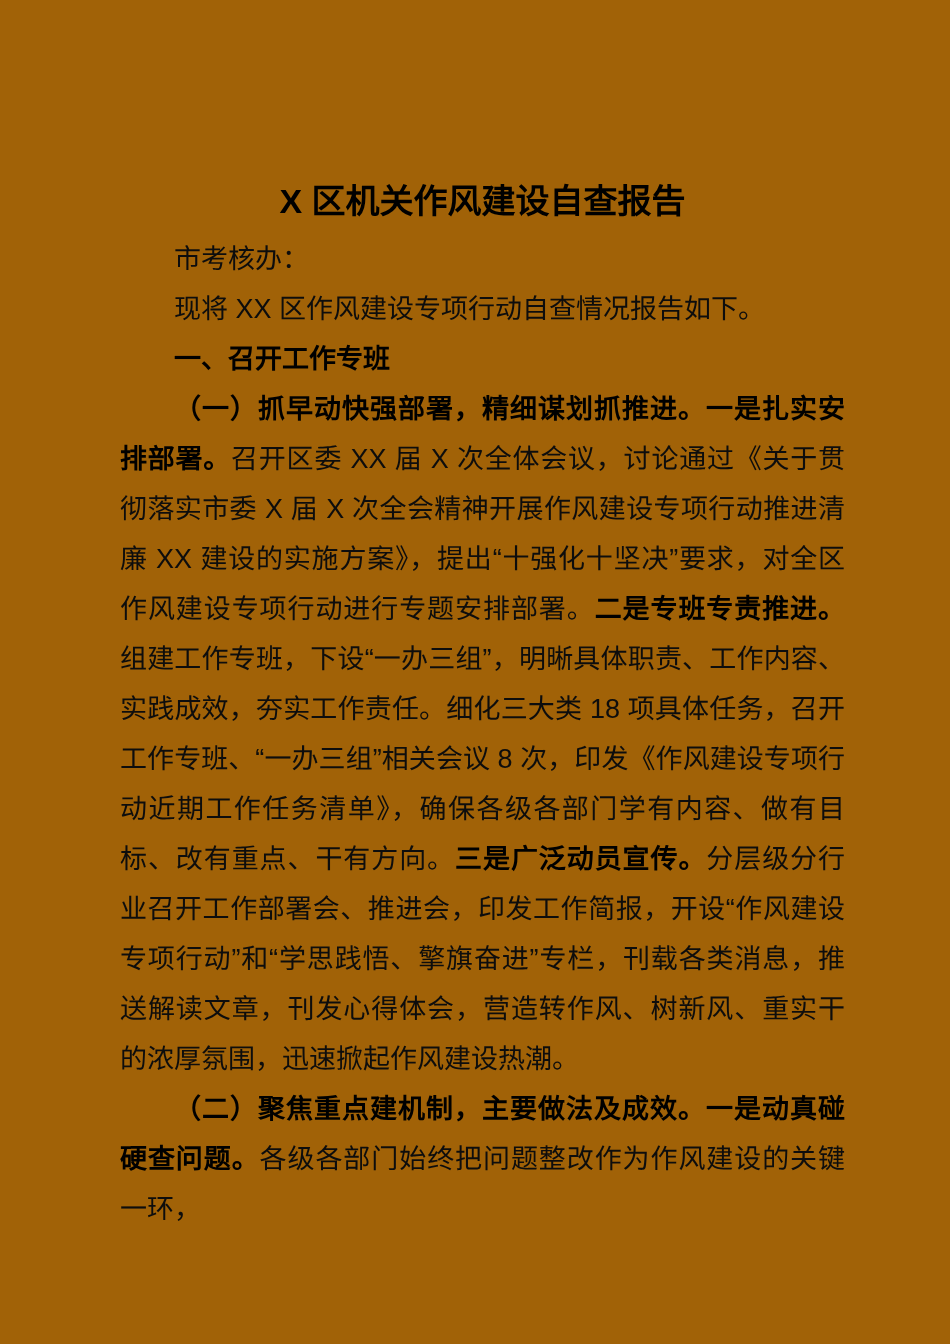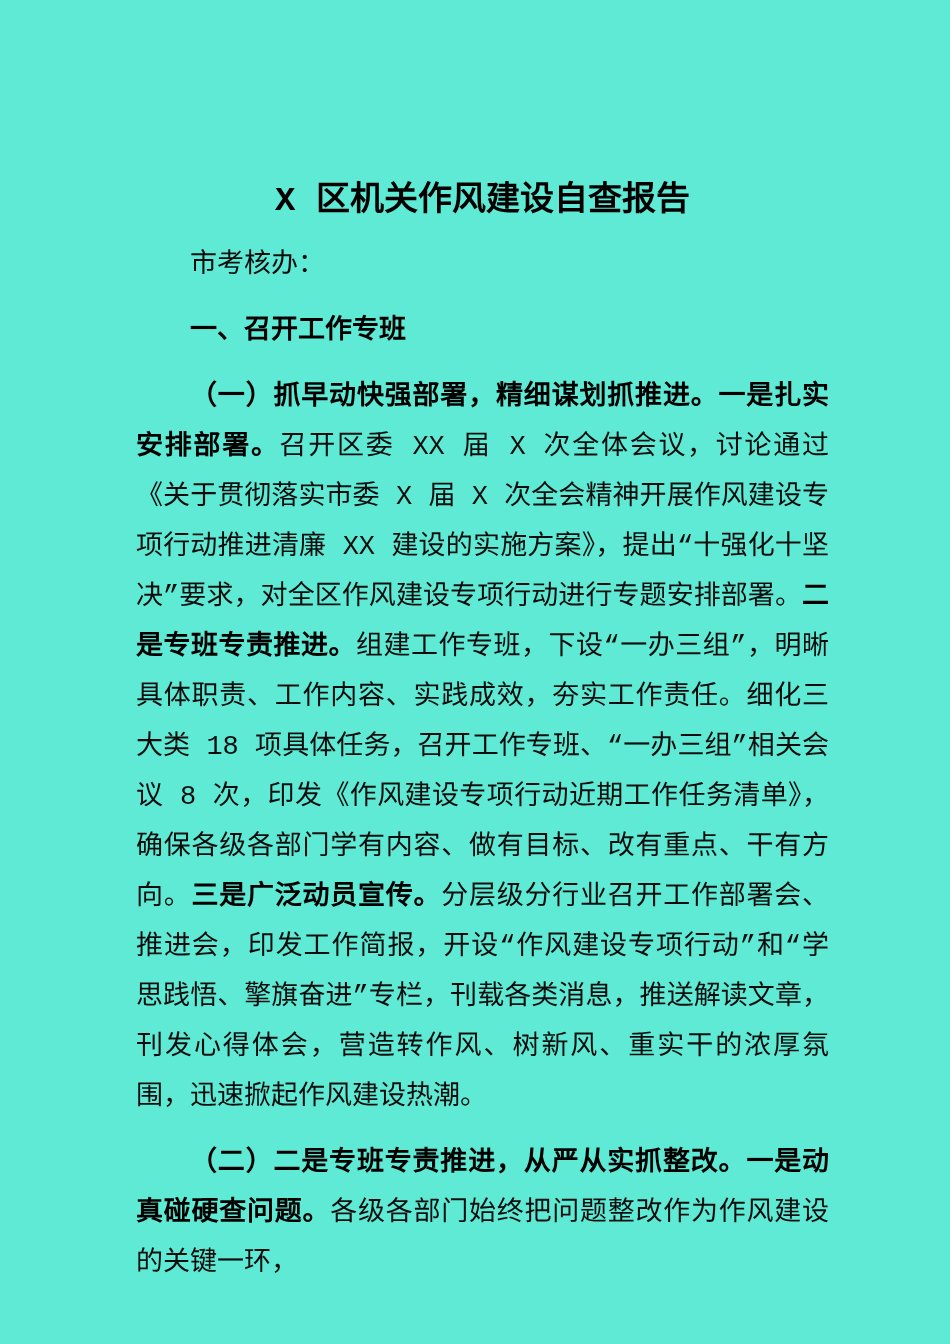--- a/index.html
+++ b/index.html
@@ -4,38 +4,38 @@
 <style>
   html, body {
     margin: 0;
     padding: 0;
     background: #ffffff;
   }
   .page {
     position: relative;
     width: 950px;
     height: 1344px;
-    background: #5eead4;
+    background: #a16207;
     box-sizing: border-box;
     padding: 178px 105px 16px 120px;
     color: #0d0d0d;
-    font-family: Liberation Mono, monospace;
+    font-family: Liberation Sans, sans-serif;
     overflow: hidden;
   }
   .doc-title {
     margin: 0 0 10px 0;
     font-size: 34px;
     font-weight: bold;
     line-height: 46px;
     text-align: center;
     text-indent: 0;
     color: #000000;
   }
   .para {
-    margin: 16px;
+    margin: 0;
     font-size: 27px;
     line-height: 50px;
     text-align: justify;
     text-indent: 2em;
     word-break: break-all;
     color: #0d0d0d;
   }
   .heading {
     font-weight: bold;
     color: #000000;
@@ -47,20 +47,21 @@
 </style>
 </head>
 <body>
 
 <div class="page">
 
   <h1 class="doc-title">X 区机关作风建设自查报告</h1>
 
   <p class="para">市考核办：</p>
 
+  <p class="para">现将 XX 区作风建设专项行动自查情况报告如下。</p>
 
   <h2 class="para heading">一、召开工作专班</h2>
 
   <p class="para"><span class="lead">（一）抓早动快强部署，精细谋划抓推进。</span><span class="lead">一是扎实安排部署。</span><span>召开区委 XX 届 X 次全体会议，讨论通过《关于贯彻落实市委 X 届 X 次全会精神开展作风建设专项行动推进清廉 XX 建设的实施方案》，提出“十强化十坚决”要求，对全区作风建设专项行动进行专题安排部署。</span><span class="lead">二是专班专责推进。</span><span>组建工作专班，下设“一办三组”，明晰具体职责、工作内容、实践成效，夯实工作责任。细化三大类 18 项具体任务，召开工作专班、“一办三组”相关会议 8 次，印发《作风建设专项行动近期工作任务清单》，确保各级各部门学有内容、做有目标、改有重点、干有方向。</span><span class="lead">三是广泛动员宣传。</span><span>分层级分行业召开工作部署会、推进会，印发工作简报，开设“作风建设专项行动”和“学思践悟、擎旗奋进”专栏，刊载各类消息，推送解读文章，刊发心得体会，营造转作风、树新风、重实干的浓厚氛围，迅速掀起作风建设热潮。</span></p>
 
-  <p class="para"><span class="lead">（二）二是专班专责推进，从严从实抓整改。</span><span class="lead">一是动真碰硬查问题。</span><span>各级各部门始终把问题整改作为作风建设的关键一环，</span></p>
+  <p class="para"><span class="lead">（二）聚焦重点建机制，主要做法及成效。</span><span class="lead">一是动真碰硬查问题。</span><span>各级各部门始终把问题整改作为作风建设的关键一环，</span></p>
 
 </div>
 
 </body></html>

